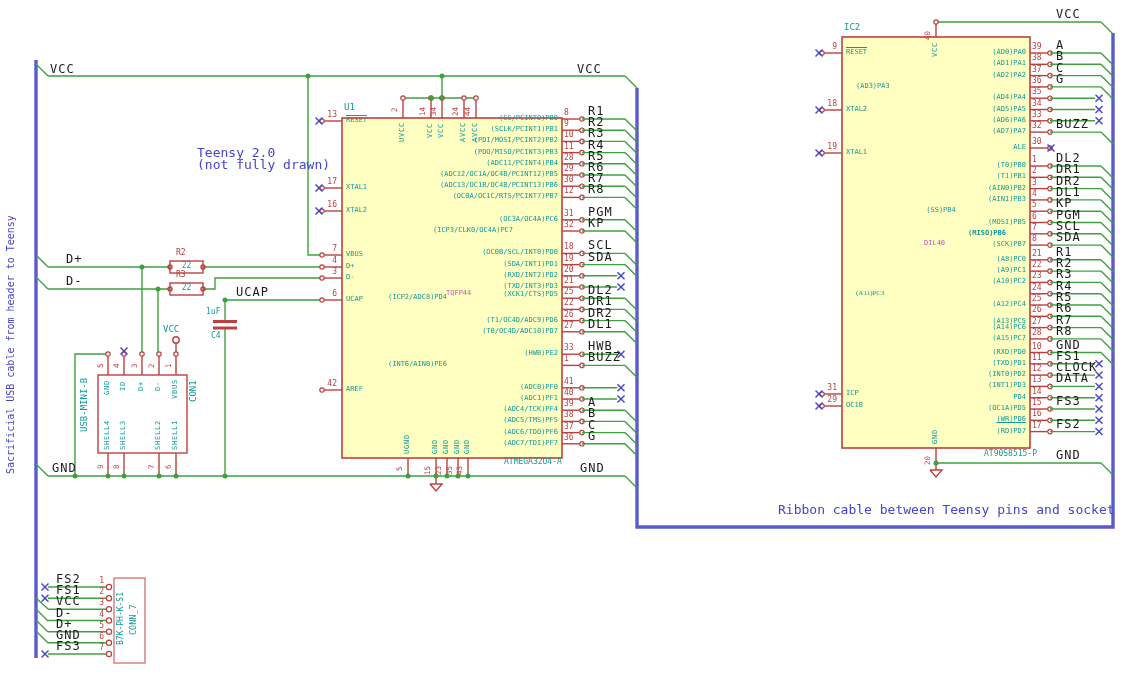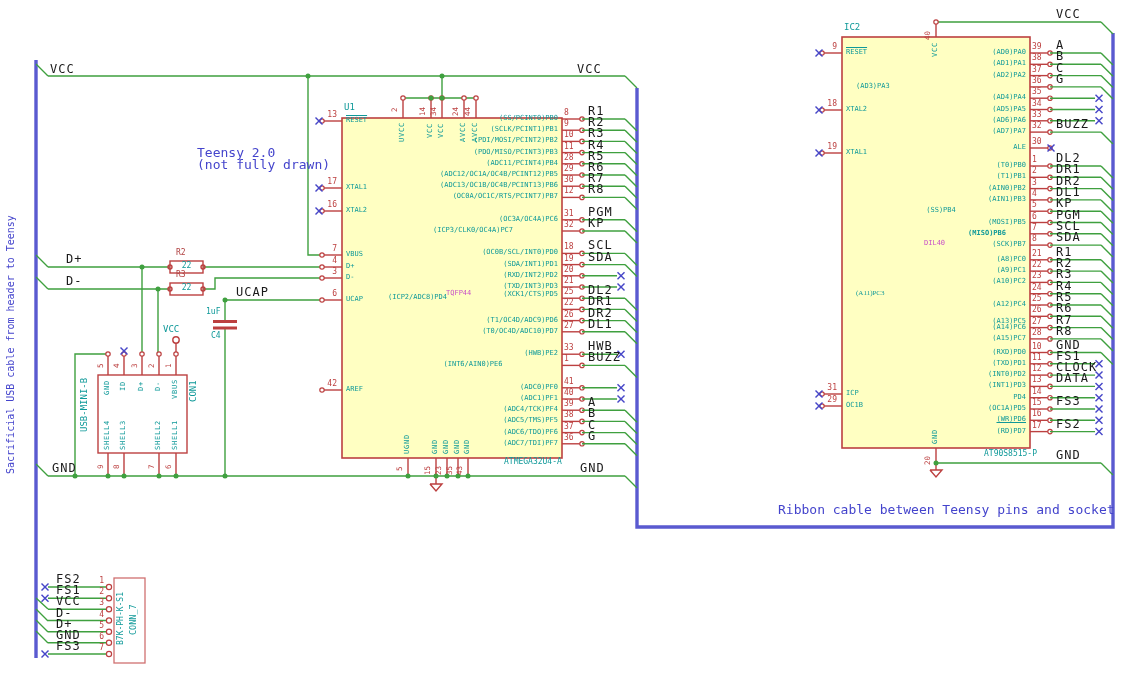--- a/index.html
+++ b/index.html
@@ -507,21 +507,21 @@
       <span class="tx lbl" style="left: 588px; top: 295.4px;">DR1</span>
       <span class="tx pname" style="left: 388px; top: 316.6px; width: 170px; text-align: right;">(T1/OC4D/ADC9)PD6</span>
       <span class="tx pnum" style="left: 564px; top: 310.6px; width: 16px;">26</span>
       <span class="tx lbl" style="left: 588px; top: 306.6px;">DR2</span>
       <span class="tx pname" style="left: 388px; top: 327.8px; width: 170px; text-align: right;">(T0/OC4D/ADC10)PD7</span>
       <span class="tx pnum" style="left: 564px; top: 321.8px; width: 16px;">27</span>
       <span class="tx lbl" style="left: 588px; top: 317.8px;">DL1</span>
       <span class="tx pname" style="left: 388px; top: 350.2px; width: 170px; text-align: right;">(HWB)PE2</span>
       <span class="tx pnum" style="left: 564px; top: 344.2px; width: 16px;">33</span>
       <span class="tx lbl" style="left: 588px; top: 340.2px;">HWB</span>
-      <span class="tx pname" style="left: 388px; top: 361.4px; width: 170px; text-align: center;">(INT6/AIN0)PE6</span>
+      <span class="tx pname" style="left: 388px; top: 361.4px; width: 170px; text-align: left;">(INT6/AIN0)PE6</span>
       <span class="tx pnum" style="left: 564px; top: 355.4px; width: 16px;">1</span>
       <span class="tx lbl" style="left: 588px; top: 351.4px;">BUZZ</span>
       <span class="tx pname" style="left: 388px; top: 383.8px; width: 170px; text-align: right;">(ADC0)PF0</span>
       <span class="tx pnum" style="left: 564px; top: 377.8px; width: 16px;">41</span>
       <span class="tx pname" style="left: 388px; top: 395px; width: 170px; text-align: right;">(ADC1)PF1</span>
       <span class="tx pnum" style="left: 564px; top: 389px; width: 16px;">40</span>
       <span class="tx pname" style="left: 388px; top: 406.2px; width: 170px; text-align: right;">(ADC4/TCK)PF4</span>
       <span class="tx pnum" style="left: 564px; top: 400.2px; width: 16px;">39</span>
       <span class="tx lbl" style="left: 588px; top: 396.2px;">A</span>
       <span class="tx pname" style="left: 388px; top: 417.4px; width: 170px; text-align: right;">(ADC5/TMS)PF5</span>

